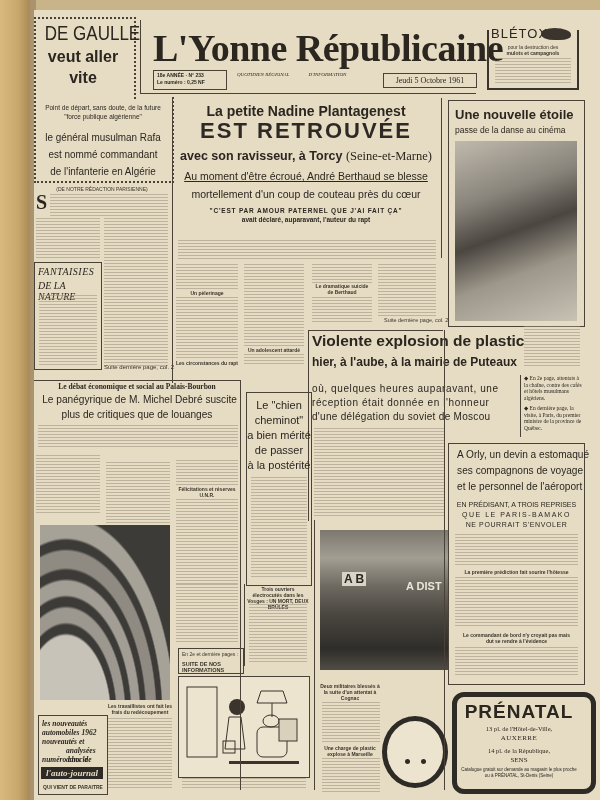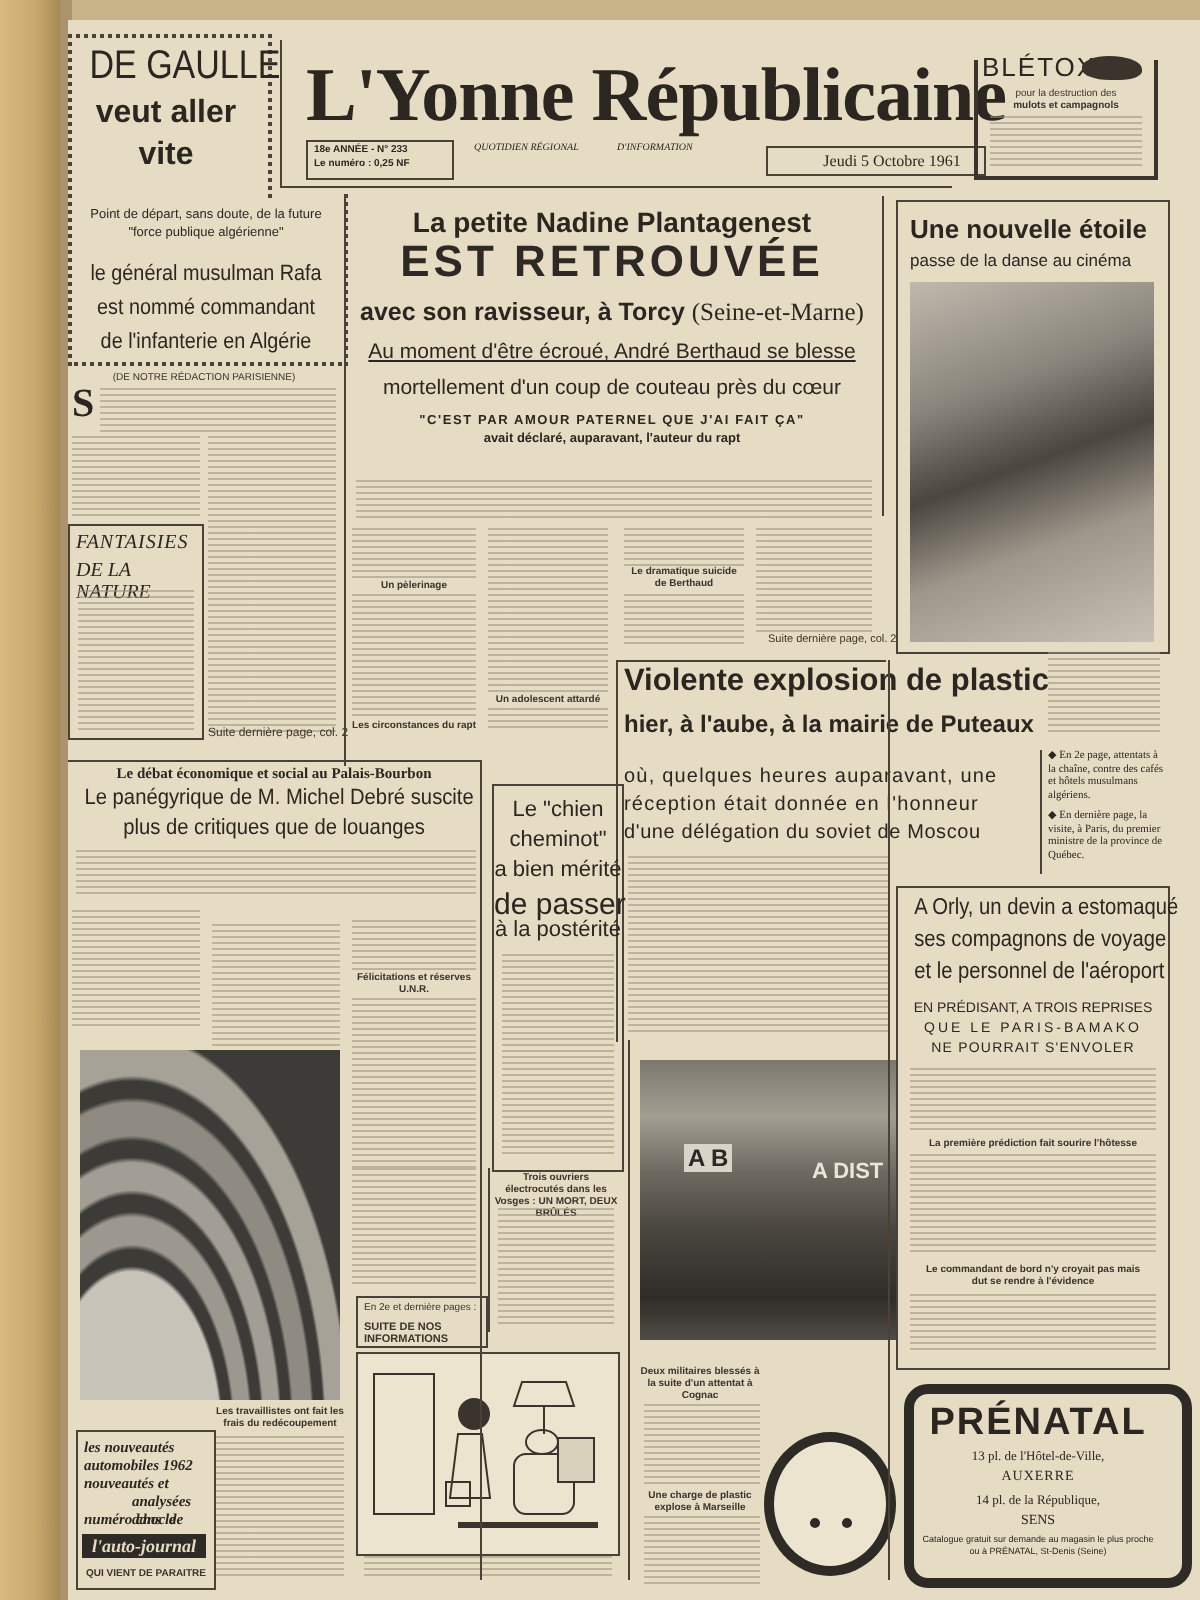--- a/index.html
+++ b/index.html
@@ -29,21 +29,21 @@
   <div class="abs box" style="left:12px;top:50px;width:66px;height:16px;font-family:'Liberation Sans',sans-serif;font-size:5px;line-height:7px;padding:1px 3px;font-weight:bold;">
     <div>18e ANNÉE - N° 233</div>
     <div>Le numéro : 0,25 NF</div>
   </div>
   <div class="abs" style="left:96px;top:52px;width:200px;font-size:5px;font-style:italic;">
     <span>QUOTIDIEN RÉGIONAL</span>
     <span style="margin-left:18px">D'INFORMATION</span>
   </div>
   <div class="abs rule" style="left:0;top:73px;width:335px;height:1px;"></div>
 </div>
-<div class="abs box" style="left:383px;top:73px;width:92px;height:13px;font-size:8px;text-align:center;line-height:13px;padding-left:16px;">
+<div class="abs box" style="left:383px;top:73px;width:92px;height:13px;font-size:8px;text-align:center;line-height:13px;">
   <span>Jeudi 5 Octobre 1961</span>
 </div>
 
 <div class="abs" style="left:487px;top:30px;width:88px;height:58px;border:2px solid #3a342c;border-top:none;">
   <div class="abs" style="left:2px;top:-4px;font-family:'Liberation Sans',sans-serif;font-size:13px;letter-spacing:1px;">BLÉTOX</div>
   <div class="abs" style="left:52px;top:-2px;width:30px;height:12px;background:#3a342c;border-radius:50% 60% 40% 50%;"></div>
   <div class="abs small ctr" style="left:2px;top:14px;width:84px;">pour la destruction des</div>
   <div class="abs small ctr" style="left:2px;top:20px;width:84px;font-weight:bold;">mulots et campagnols</div>
   <div class="abs txt" style="left:6px;top:28px;width:76px;height:26px;"></div>
 </div>
@@ -138,21 +138,21 @@
 <div class="abs txt" style="left:38px;top:425px;width:200px;height:24px;"></div>
 <div class="abs txt" style="left:36px;top:455px;width:64px;height:60px;"></div>
 <div class="abs txt" style="left:106px;top:462px;width:64px;height:122px;"></div>
 <div class="abs txt" style="left:176px;top:460px;width:62px;height:124px;"></div>
 <div class="abs small ctr" style="left:176px;top:486px;width:62px;font-weight:bold;background:#e6dcc3;">Félicitations et réserves U.N.R.</div>
 
 <div class="abs box" style="left:246px;top:392px;width:64px;height:192px;">
   <div class="abs cond ctr" style="left:0;top:6px;width:64px;font-weight:normal;font-size:11px;">Le "chien</div>
   <div class="abs cond ctr" style="left:0;top:21px;width:64px;font-weight:normal;font-size:11px;">cheminot"</div>
   <div class="abs cond ctr" style="left:0;top:36px;width:64px;font-weight:normal;font-size:11px;">a bien mérité</div>
-  <div class="abs cond ctr" style="left:0;top:51px;width:64px;font-weight:normal;font-size:15px;">de passer</div>
+  <div class="abs cond ctr" style="left:0;top:51px;width:64px;font-weight:normal;font-size:11px;">de passer</div>
   <div class="abs cond ctr" style="left:0;top:66px;width:64px;font-weight:normal;font-size:11px;">à la postérité</div>
   <div class="abs txt" style="left:4px;top:84px;width:56px;height:100px;"></div>
 </div>
 
 <div class="abs photo" style="left:40px;top:525px;width:130px;height:175px;background:
   radial-gradient(ellipse at 20% 110%, transparent 30%, #3d3b37 31%, #3d3b37 34%, #9c988f 35%, #9c988f 40%, #3d3b37 41%, #3d3b37 44%, #a29e95 45%, #a29e95 50%, #3d3b37 51%, #3d3b37 54%, #8f8b83 55%, #8f8b83 61%, #3d3b37 62%, #3d3b37 65%, #a6a298 66%, #a6a298 73%, #3d3b37 74%),#c8c3b8;"></div>
 <div class="abs small ctr" style="left:108px;top:703px;width:64px;font-weight:bold;">Les travaillistes ont fait les frais du redécoupement</div>
 <div class="abs txt" style="left:108px;top:718px;width:64px;height:72px;"></div>
 
 <div class="abs box" style="left:38px;top:715px;width:68px;height:78px;">

